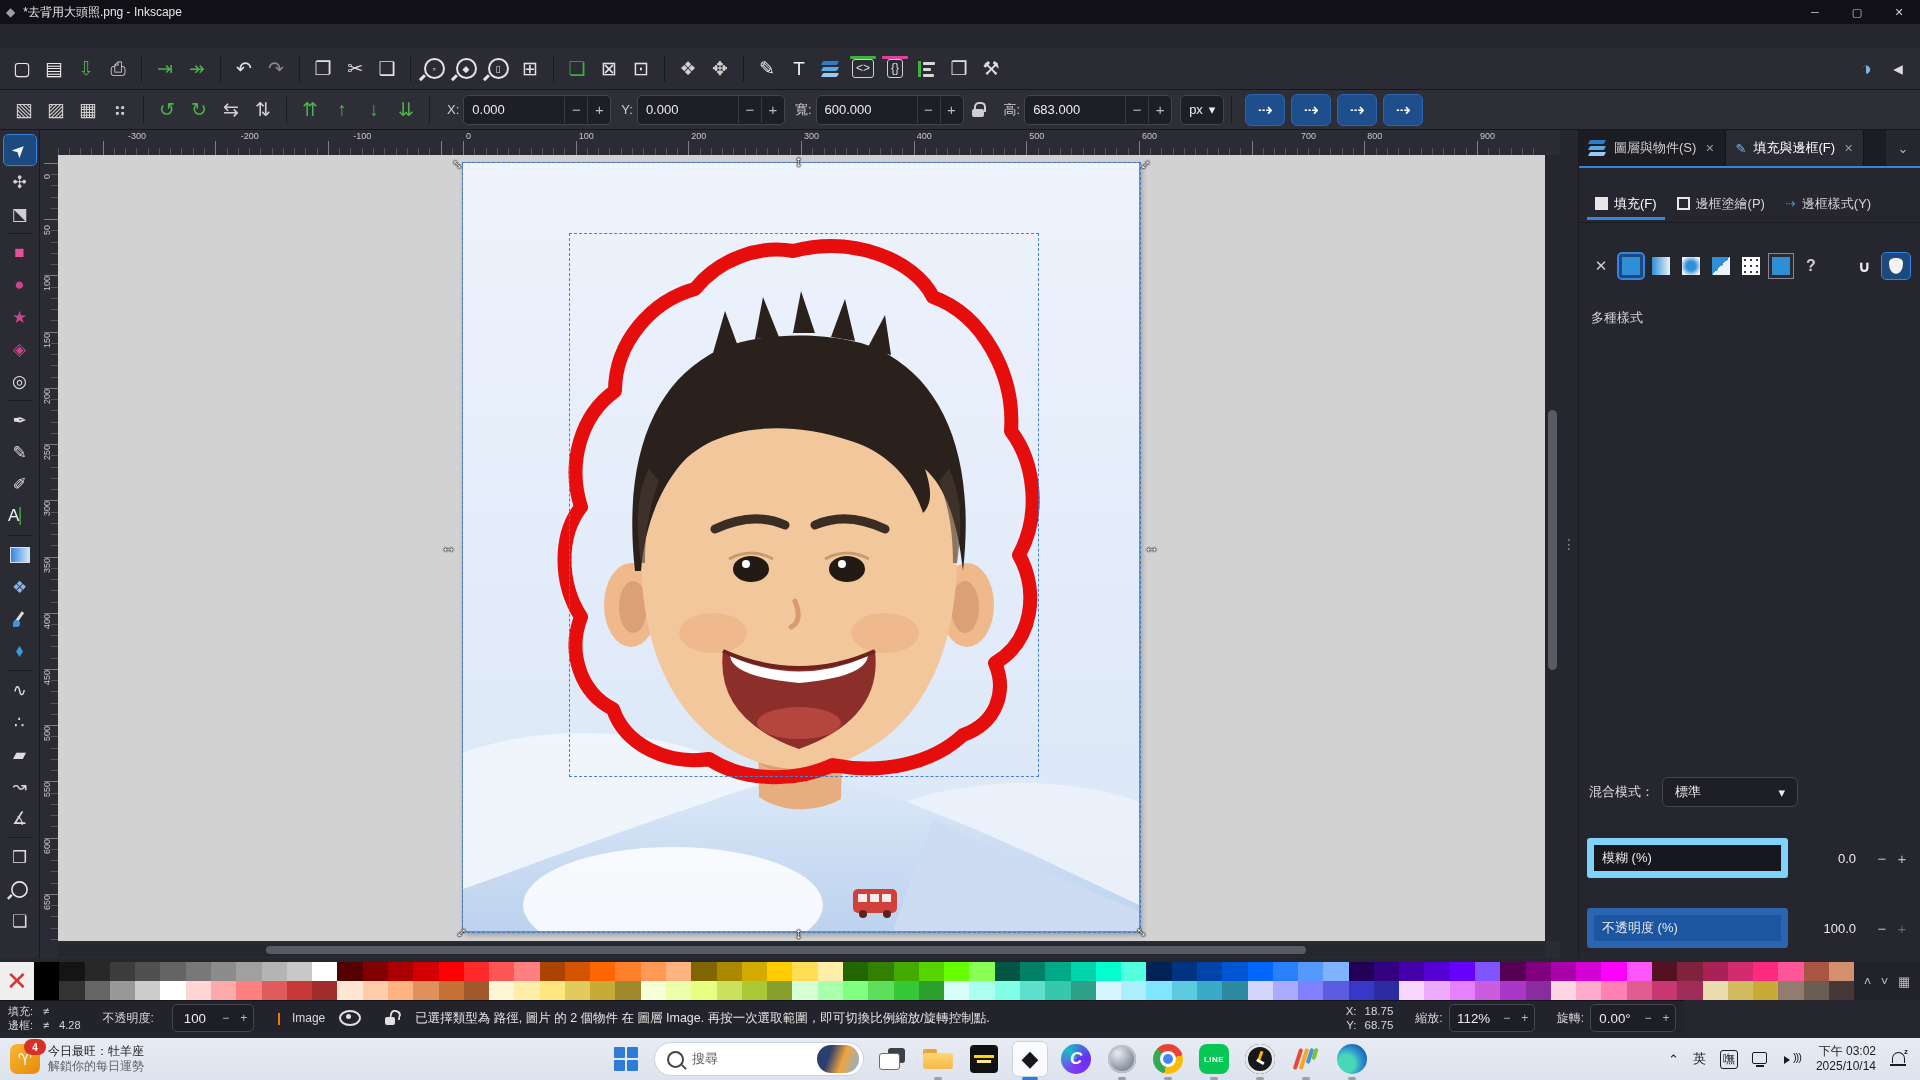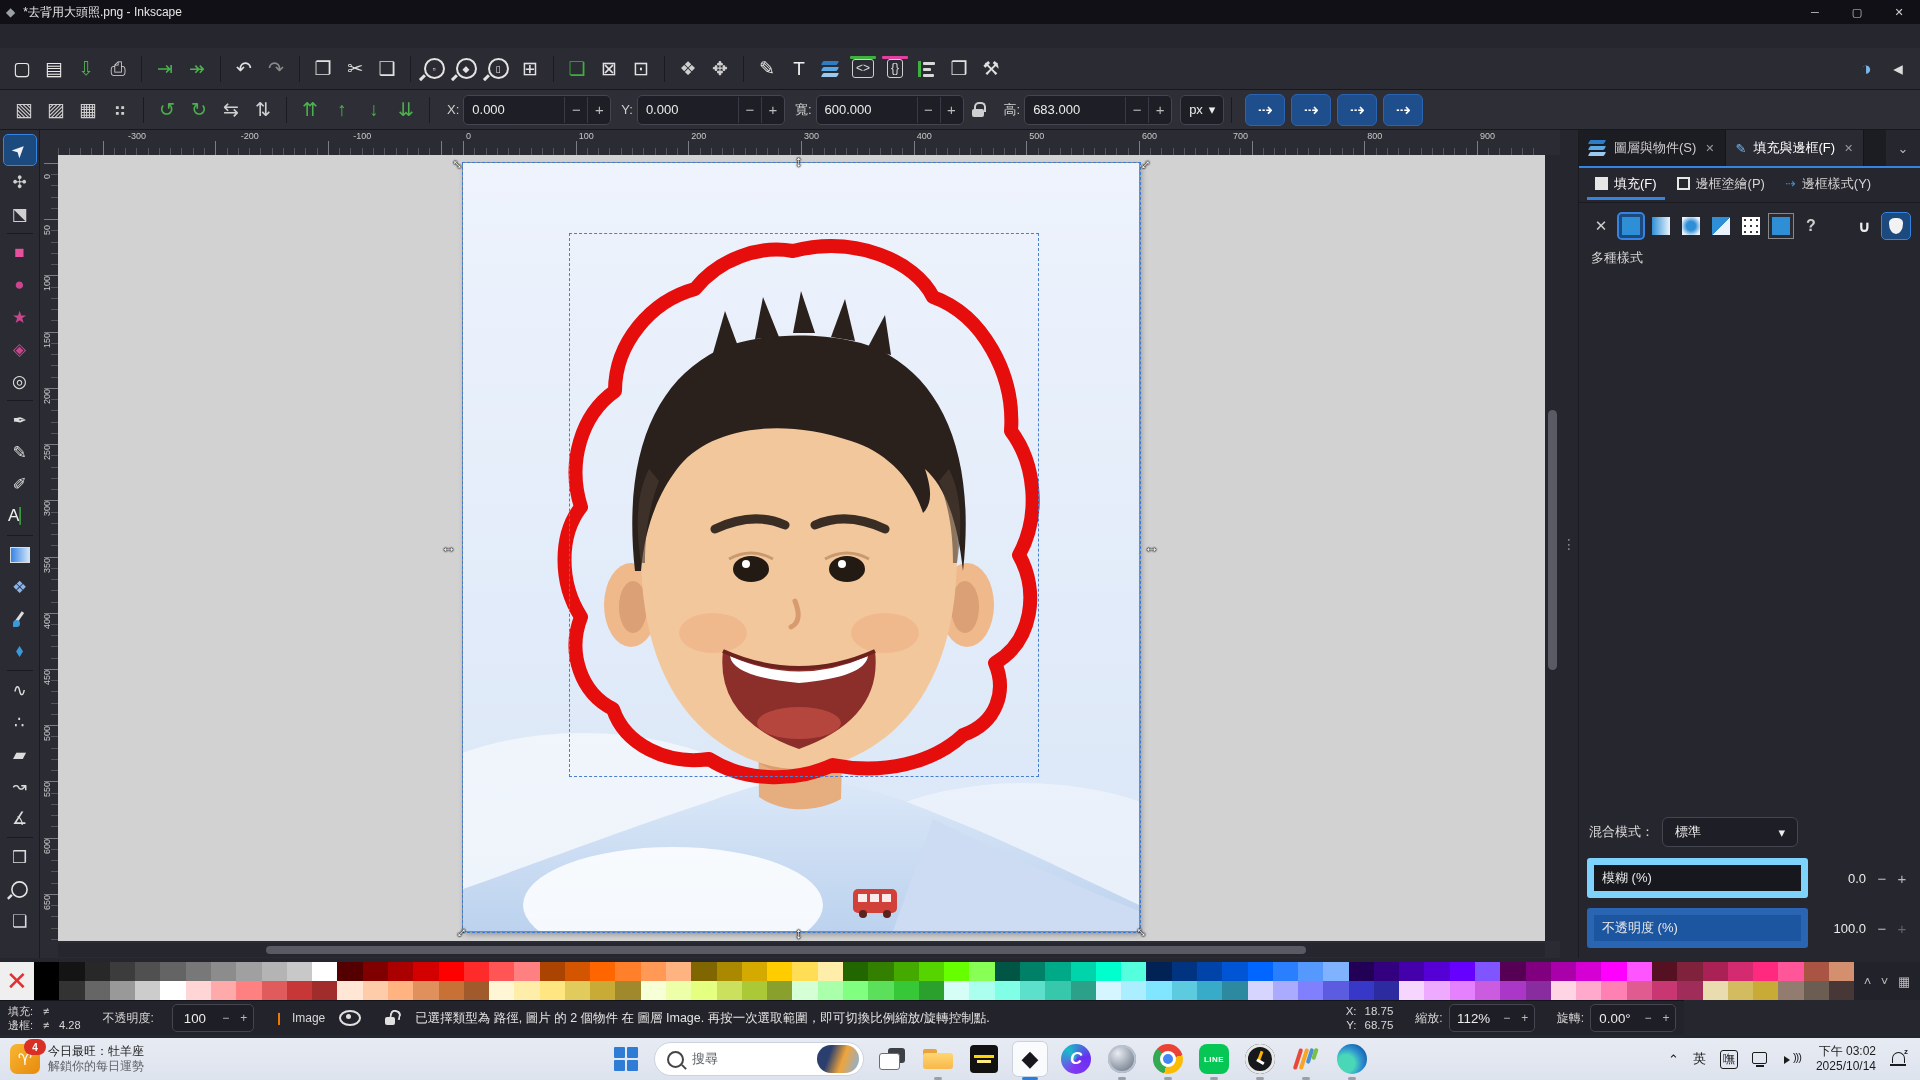--- a/index.html
+++ b/index.html
@@ -83,21 +83,21 @@
   .handle{position:absolute;font-size:15px;font-weight:bold;color:#fff;
           text-shadow:0 0 2px #000,0 0 2px #000,0 0 2px #000;pointer-events:none;line-height:1;}
   #vscroll{position:absolute;left:1545px;top:25px;width:15px;height:786px;background:#26262e;}
   #vscroll .thumb{position:absolute;left:3px;width:9px;border-radius:5px;background:#5a5a64;top:255px;height:260px;}
   #hscroll{position:absolute;left:58px;top:813px;width:1487px;height:14px;background:#26262e;}
   #hscroll .thumb{position:absolute;top:3px;height:8px;border-radius:5px;background:#5a5a64;left:208px;width:1040px;}
   #splitter{position:absolute;left:1560px;top:0;width:18px;height:828px;background:#26262e;color:#8a8a92;
             display:flex;align-items:center;justify-content:center;font-size:14px;letter-spacing:0;}
   
   #dock{position:absolute;left:1578px;top:0;width:342px;height:828px;background:#26262e;border-left:1px solid #1a1a20;
-        box-sizing:border-box;display:flex;flex-direction:column;}
+        box-sizing:border-box;display:flex;flex-direction:column;gap:20px;}
   #docktabs{display:flex;align-items:stretch;height:36px;background:#1c1c23;border-bottom:2px solid #3584e4;}
   .docktab{display:flex;align-items:center;gap:7px;padding:0 10px;color:#cfcfcf;border-right:1px solid #14141a;}
   .docktab.active{background:#2a2a33;color:#fff;}
   .docktab .x{color:#9a9aa2;font-size:11px;margin-left:2px;}
   #docktabs .chev{margin-left:auto;width:34px;display:flex;align-items:center;justify-content:center;background:#26262e;color:#bbb;}
   #subtabs{display:flex;align-items:center;gap:4px;height:34px;padding:0 8px;border-bottom:1px solid #1a1a20;}
   .subtab{display:flex;align-items:center;gap:6px;padding:4px 8px;color:#d5d5d5;border-bottom:3px solid transparent;}
   .subtab.active{border-bottom-color:#3584e4;color:#fff;}
   .sq-fill{width:13px;height:13px;background:#e6e6e6;}
   .sq-stroke{width:13px;height:13px;border:2px solid #e6e6e6;box-sizing:border-box;}
@@ -119,21 +119,21 @@
   .shield{width:14px;height:16px;background:#f2f2f2;border-radius:7px 7px 8px 8px / 5px 5px 12px 12px;}
   #multistyle{padding:8px 12px;color:#d8d8d8;}
   #dockfill{flex:1;}
   #blendrow{display:flex;align-items:center;justify-content:flex-start;gap:8px;padding:6px 10px;}
   #blend-dd{display:flex;align-items:center;gap:16px;background:#1e1e26;border:1px solid #45454f;border-radius:6px;
             padding:5px 12px;color:#ececec;min-width:110px;justify-content:space-between;}
   .sliderrow{display:flex;align-items:center;margin:5px 8px;gap:0;}
   .slidertrack{flex:1;height:26px;background:#17171e;border:7px solid #7dd3fc;border-radius:3px;position:relative;
                display:flex;align-items:center;padding-left:8px;color:#e8e8e8;overflow:hidden;}
   .slidertrack.full{background:#1d56a0;border-color:#2a65b4;}
-  .sliderval{width:52px;text-align:right;color:#ececec;padding:0 6px;}
+  .sliderval{width:52px;text-align:right;color:#ececec;padding:0 16px;}
   .sliderstep{width:20px;text-align:center;color:#bbb;font-size:15px;}
   
   #palette{position:absolute;left:0;top:962px;width:1920px;height:38px;background:#1b1b22;display:flex;}
   #pal-x{width:34px;height:38px;display:flex;align-items:center;justify-content:center;color:#e03030;
          font-size:26px;font-weight:bold;background:#efefef;}
   #pal-rows{flex:1;display:flex;flex-direction:column;}
   .palrow{flex:1;display:flex;}
   .palrow div{flex:1;}
   #pal-ctl{width:66px;display:flex;align-items:center;justify-content:space-evenly;color:#bbb;background:#22222a;}
   
@@ -440,21 +440,21 @@
         <span class="hlab" style="left: 70.02px;">-300</span>
         <span class="hlab" style="left: 182.68px;">-200</span>
         <span class="hlab" style="left: 295.34px;">-100</span>
         <span class="hlab" style="left: 408px;">0</span>
         <span class="hlab" style="left: 520.66px;">100</span>
         <span class="hlab" style="left: 633.32px;">200</span>
         <span class="hlab" style="left: 745.98px;">300</span>
         <span class="hlab" style="left: 858.64px;">400</span>
         <span class="hlab" style="left: 971.3px;">500</span>
         <span class="hlab" style="left: 1083.96px;">600</span>
-        <span class="hlab" style="left: 1175px;">700</span>
+        <span class="hlab" style="left: 1243px;">700</span>
         <span class="hlab" style="left: 1309.28px;">800</span>
         <span class="hlab" style="left: 1421.94px;">900</span>
       </div>
     <div id="vruler">
         <span class="vlab" style="top: 24px;">0</span>
         <span class="vlab" style="top: 80.22px;">50</span>
         <span class="vlab" style="top: 136.44px;">100</span>
         <span class="vlab" style="top: 192.66px;">150</span>
         <span class="vlab" style="top: 248.88px;">200</span>
         <span class="vlab" style="top: 305.1px;">250</span>

